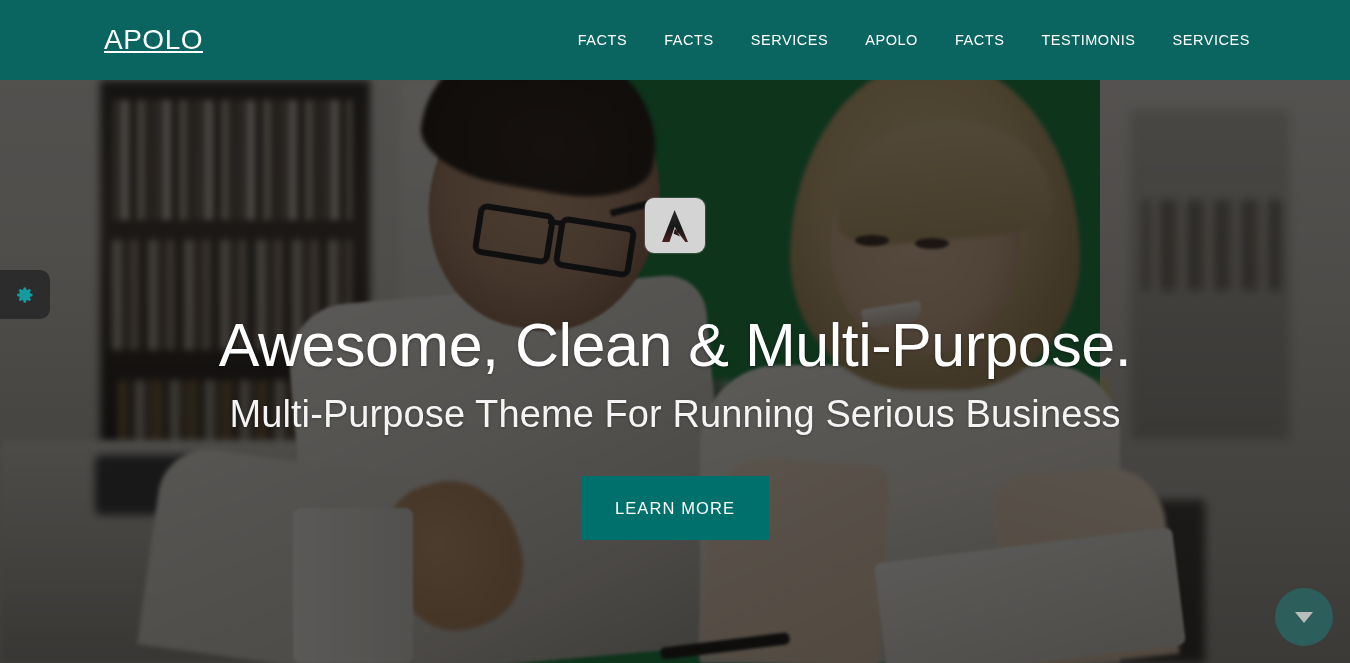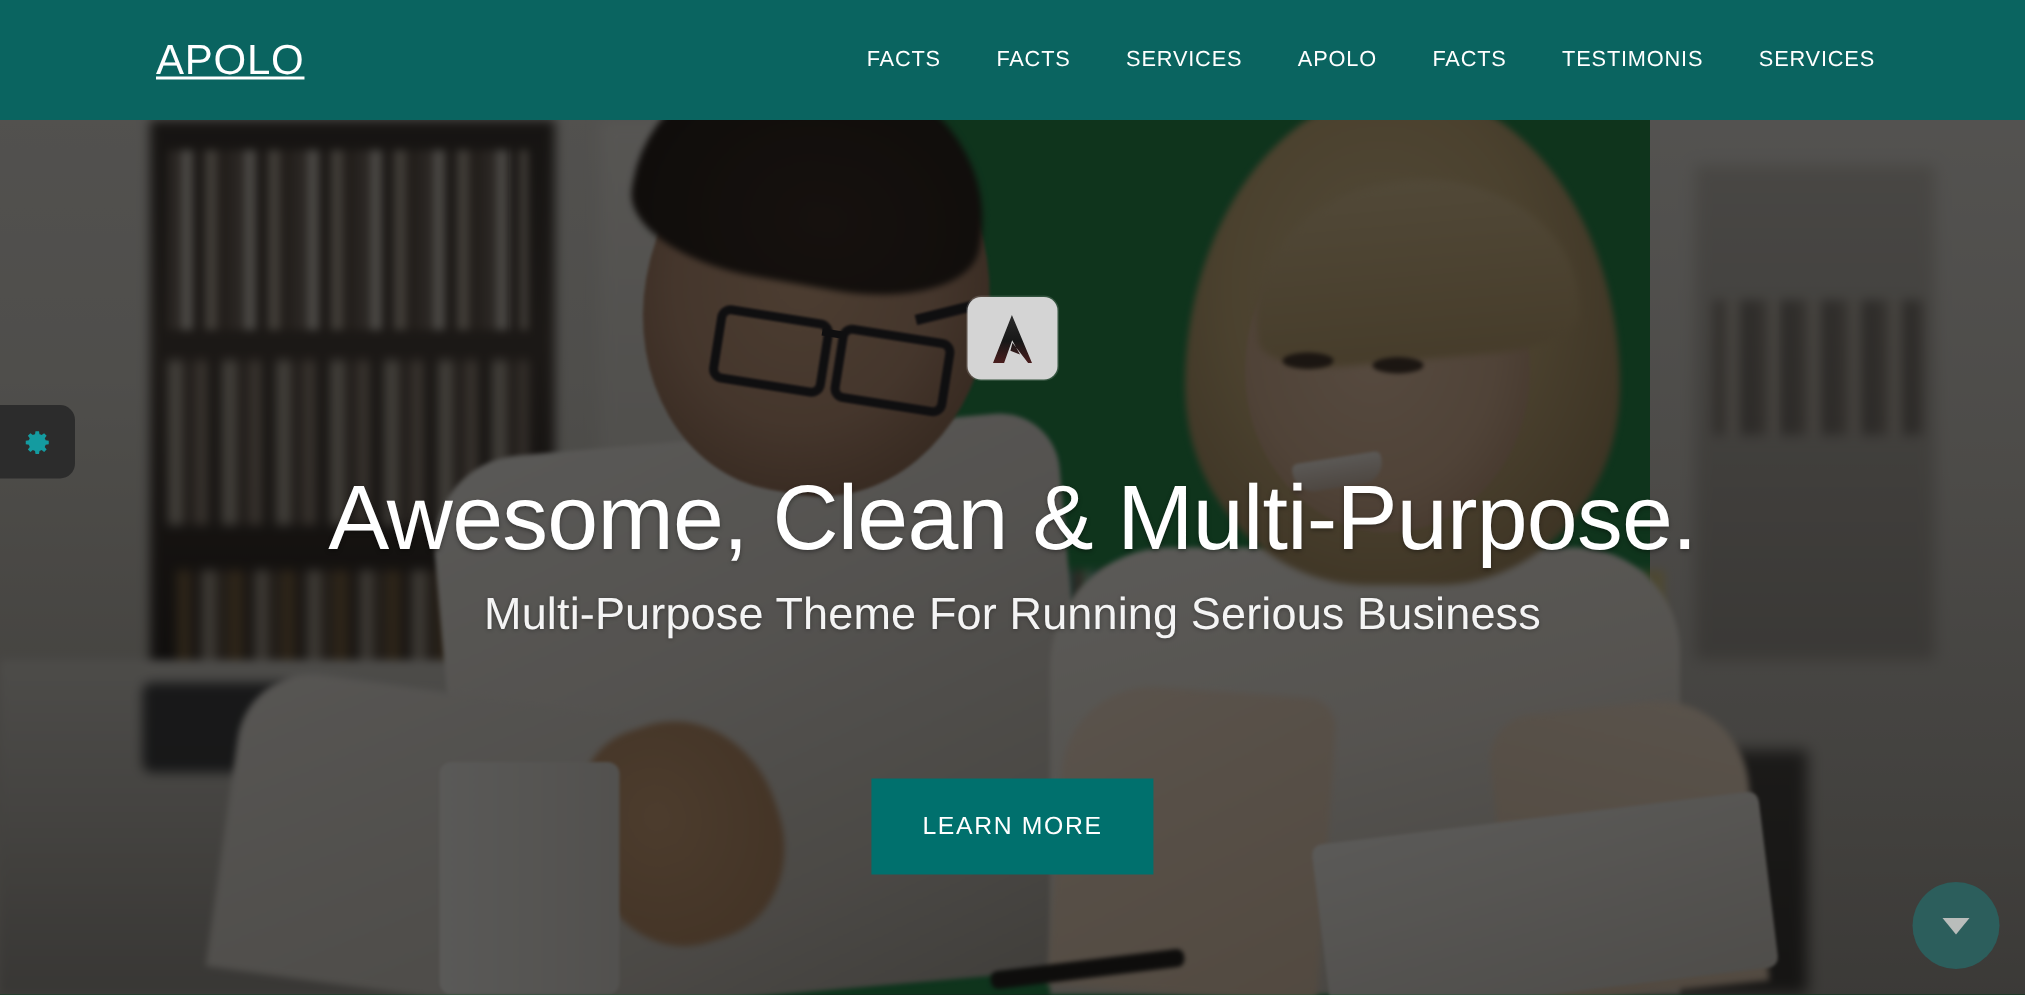--- a/index.html
+++ b/index.html
@@ -171,26 +171,26 @@
   .hero-title {
     position:absolute; left:0; right:0; top:232px;
     text-align:center; color:#ffffff;
     font-size:61px; font-weight:400; letter-spacing:-0.5px;
     line-height:1.1; white-space:nowrap;
     text-shadow:0 1px 3px rgba(0,0,0,0.35);
   }
   .hero-sub {
     position:absolute; left:0; right:0; top:312px;
     text-align:center; color:#f4f4f4;
-    font-size:30px; font-weight:300; letter-spacing:0.1px;
+    font-size:38px; font-weight:300; letter-spacing:0.1px;
     line-height:1.2; white-space:nowrap;
     text-shadow:0 1px 3px rgba(0,0,0,0.3);
   }
   .cta {
-    position:absolute; left:50%; top:439px; transform:translateX(-50%);
+    position:absolute; left:50%; top:396px; transform:translateX(-50%);
     background:#00706d; color:#ffffff; border:none;
     padding:0 34px; height:64px; min-width:176px;
     font-family:"Liberation Sans", sans-serif;
     font-size:16.5px; letter-spacing:1.1px; font-weight:400;
     cursor:pointer;
   }
 
   
   .settings-tab {
     position:absolute; left:0; top:270px; width:50px; height:49px;

